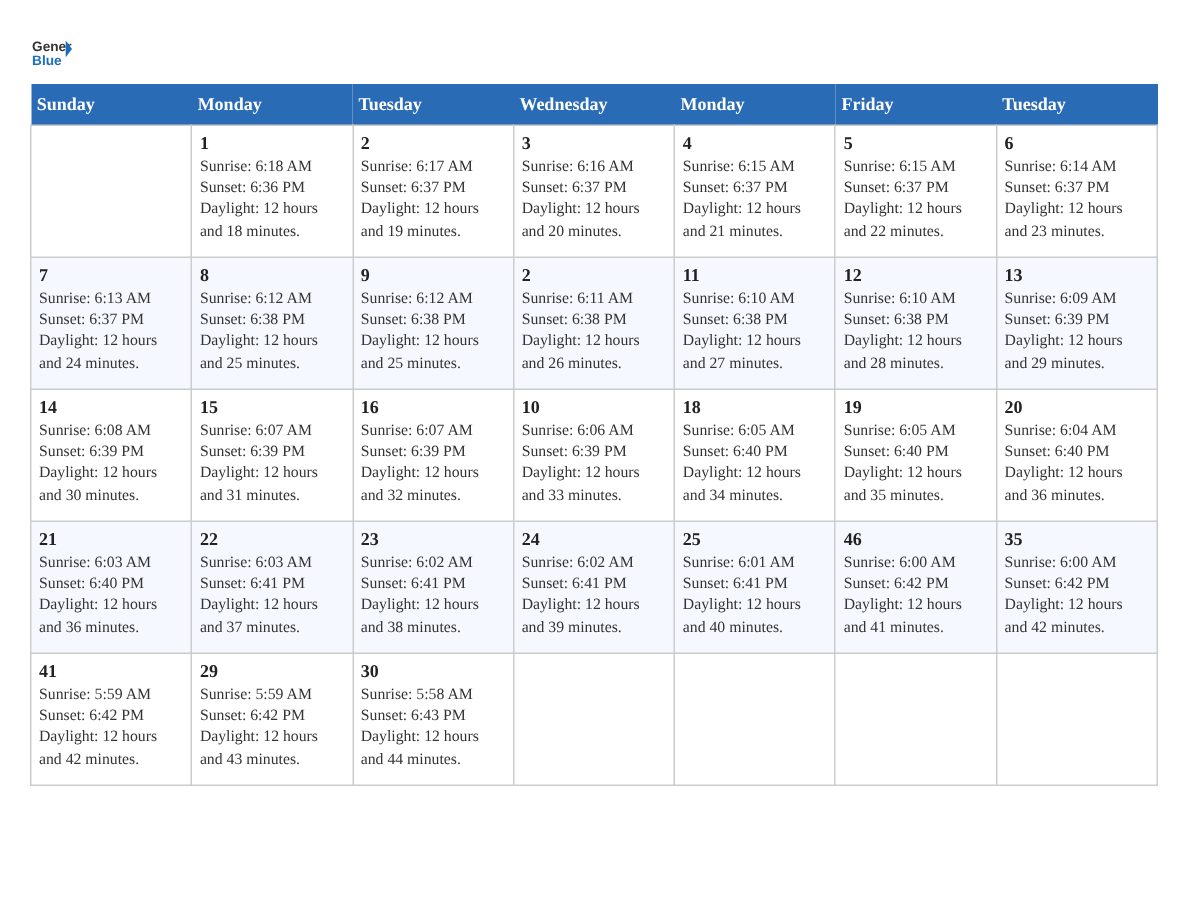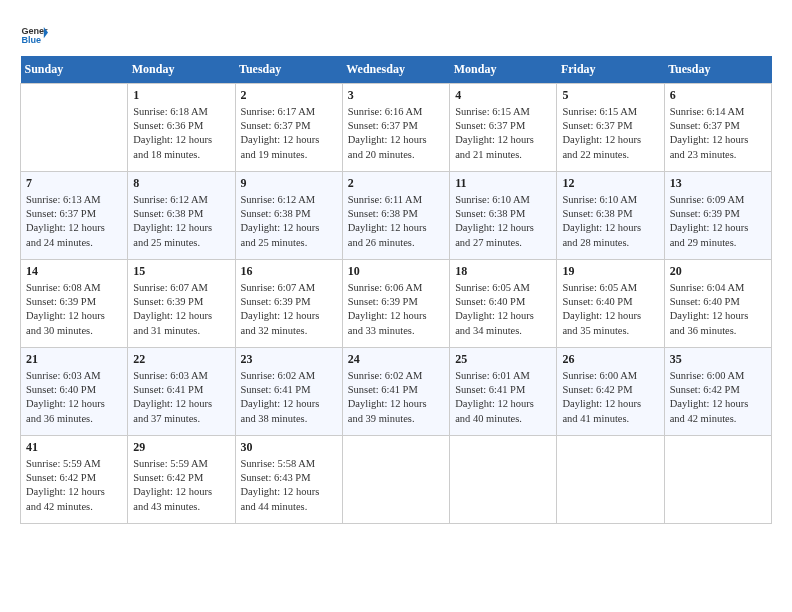--- a/index.html
+++ b/index.html
@@ -215,21 +215,21 @@
         </td>
         <td>
           <div class="day-num">24</div>
           <div class="day-info">Sunrise: 6:02 AM<br>Sunset: 6:41 PM<br>Daylight: 12 hours and 39 minutes.</div>
         </td>
         <td>
           <div class="day-num">25</div>
           <div class="day-info">Sunrise: 6:01 AM<br>Sunset: 6:41 PM<br>Daylight: 12 hours and 40 minutes.</div>
         </td>
         <td>
-          <div class="day-num">26</div>
+          <div class="day-num">46</div>
           <div class="day-info">Sunrise: 6:00 AM<br>Sunset: 6:42 PM<br>Daylight: 12 hours and 41 minutes.</div>
         </td>
         <td>
           <div class="day-num">35</div>
           <div class="day-info">Sunrise: 6:00 AM<br>Sunset: 6:42 PM<br>Daylight: 12 hours and 42 minutes.</div>
         </td>
       </tr>
       <tr>
         <td>
           <div class="day-num">41</div>

